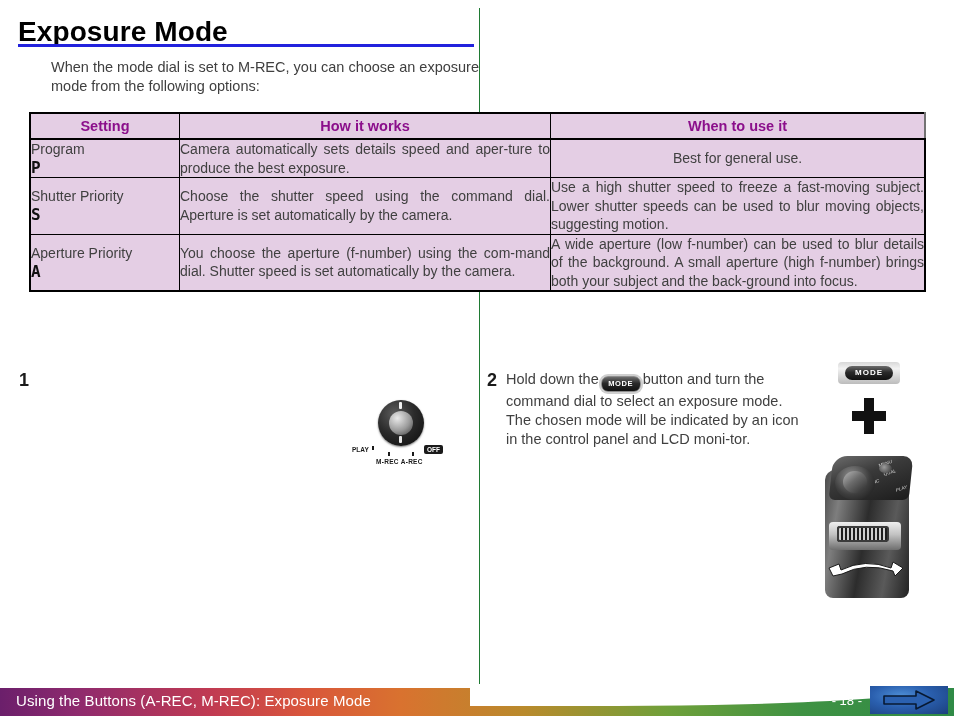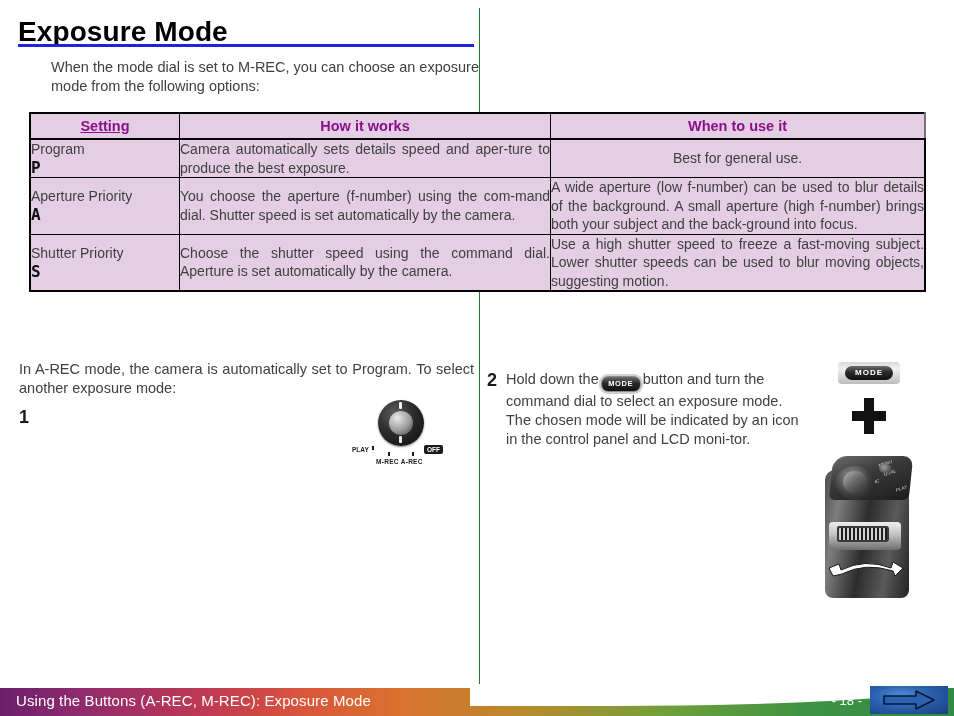--- a/index.html
+++ b/index.html
@@ -83,21 +83,21 @@
     text-align: center;
     height: 24px;
     line-height: 24px;
   }
   #mode-table thead th:first-child { border-left: 2px solid #000; }
   #mode-table thead th:last-child  { border-right: 2px solid #737373; }
   #mode-table tbody td:first-child { border-left: 2px solid #000; }
   #mode-table tbody td:last-child  { border-right: 2px solid #000; }
   #mode-table tbody tr:last-child td { border-bottom: 2px solid #000; }
 
-  .col-setting  { width: 148px; text-decoration: underline; }
+  .col-setting  { width: 148px; }
   .col-how      { width: 370px; margin-top: 8px; }
   .col-when     { width: 373px; }
 
   .cell-setting {
     text-align: left;
     font-size: 14px;
     line-height: 18px;
     color: #404040;
     padding: 5px 4px 7px 4px;
   }
@@ -427,39 +427,38 @@
     <tr>
       <td class="cell-setting">
         <span>Program</span>
         <span class="lcd-glyph">P</span>
       </td>
       <td class="cell-body">Camera automatically sets details speed and aper-ture to produce the best exposure.</td>
       <td class="cell-body center">Best for general use.</td>
     </tr>
     <tr>
       <td class="cell-setting">
+        <span>Shutter Priority</span>
+        <span class="lcd-glyph">S</span>
+      </td>
+      <td class="cell-body">Choose the shutter speed using the command dial. Aperture is set automatically by the camera.</td>
+      <td class="cell-body">Use a high shutter speed to freeze a fast-moving subject.  Lower shutter speeds can be used to blur moving objects, suggesting motion.</td>
+    </tr>
+    <tr>
+      <td class="cell-setting">
         <span>Aperture Priority</span>
         <span class="lcd-glyph">A</span>
       </td>
       <td class="cell-body">You choose the aperture (f-number) using the com-mand dial.  Shutter speed is set automatically by the camera.</td>
       <td class="cell-body">A wide aperture (low f-number) can be used to blur details of the background.  A small aperture (high f-number) brings both your subject and the back-ground into focus.</td>
     </tr>
-    <tr>
-      <td class="cell-setting">
-        <span>Shutter Priority</span>
-        <span class="lcd-glyph">S</span>
-      </td>
-      <td class="cell-body">Choose the shutter speed using the command dial. Aperture is set automatically by the camera.</td>
-      <td class="cell-body">Use a high shutter speed to freeze a fast-moving subject.  Lower shutter speeds can be used to blur moving objects, suggesting motion.</td>
-    </tr>
   </tbody>
 </table>
 
 <div id="left-col">
-  <div id="left-intro">In A-REC mode, the camera is automatically set to Program.  To select another exposure mode:</div>
   <div class="step">
     <div class="step-num">1</div>
   </div>
 </div>
 
 <div id="dial-figure">
   <div class="dial-body"></div>
   <div class="dial-inner"></div>
   <div class="dial-mark"></div>
   <div class="dial-mark bot"></div>

